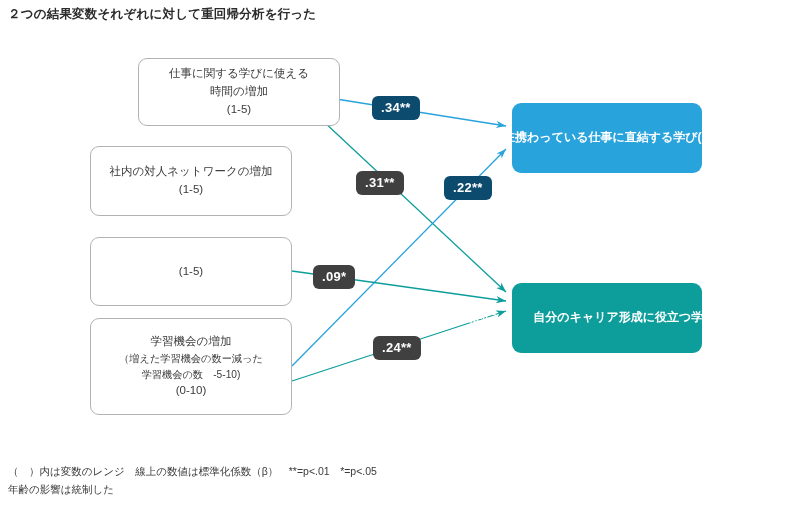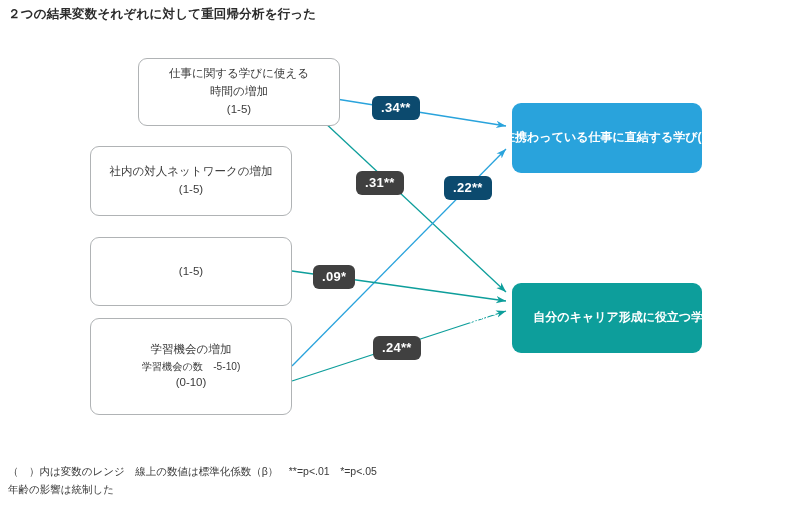--- a/index.html
+++ b/index.html
@@ -110,20 +110,21 @@
     <span class="l">社内の対人ネットワークの増加</span>
     <span class="l">(1-5)</span>
   </div>
 
   <div class="pbox" style="left:90px;top:237px;width:202px;height:69px;">
     <span class="l">(1-5)</span>
   </div>
 
   <div class="pbox" style="left:90px;top:318px;width:202px;height:97px;">
     <span class="l">学習機会の増加</span>
+    <span class="l sm">（増えた学習機会の数ー減った</span>
     <span class="l sm">学習機会の数　-5-10)</span>
     <span class="l">(0-10)</span>
   </div>
 
   <div class="obox blue" style="left:512px;top:103px;width:190px;height:70px;">
     <span class="l">現在携わっている仕事に</span>
     <span class="l">直結する学び</span>
     <span class="l">(1-4)</span>
   </div>
 

